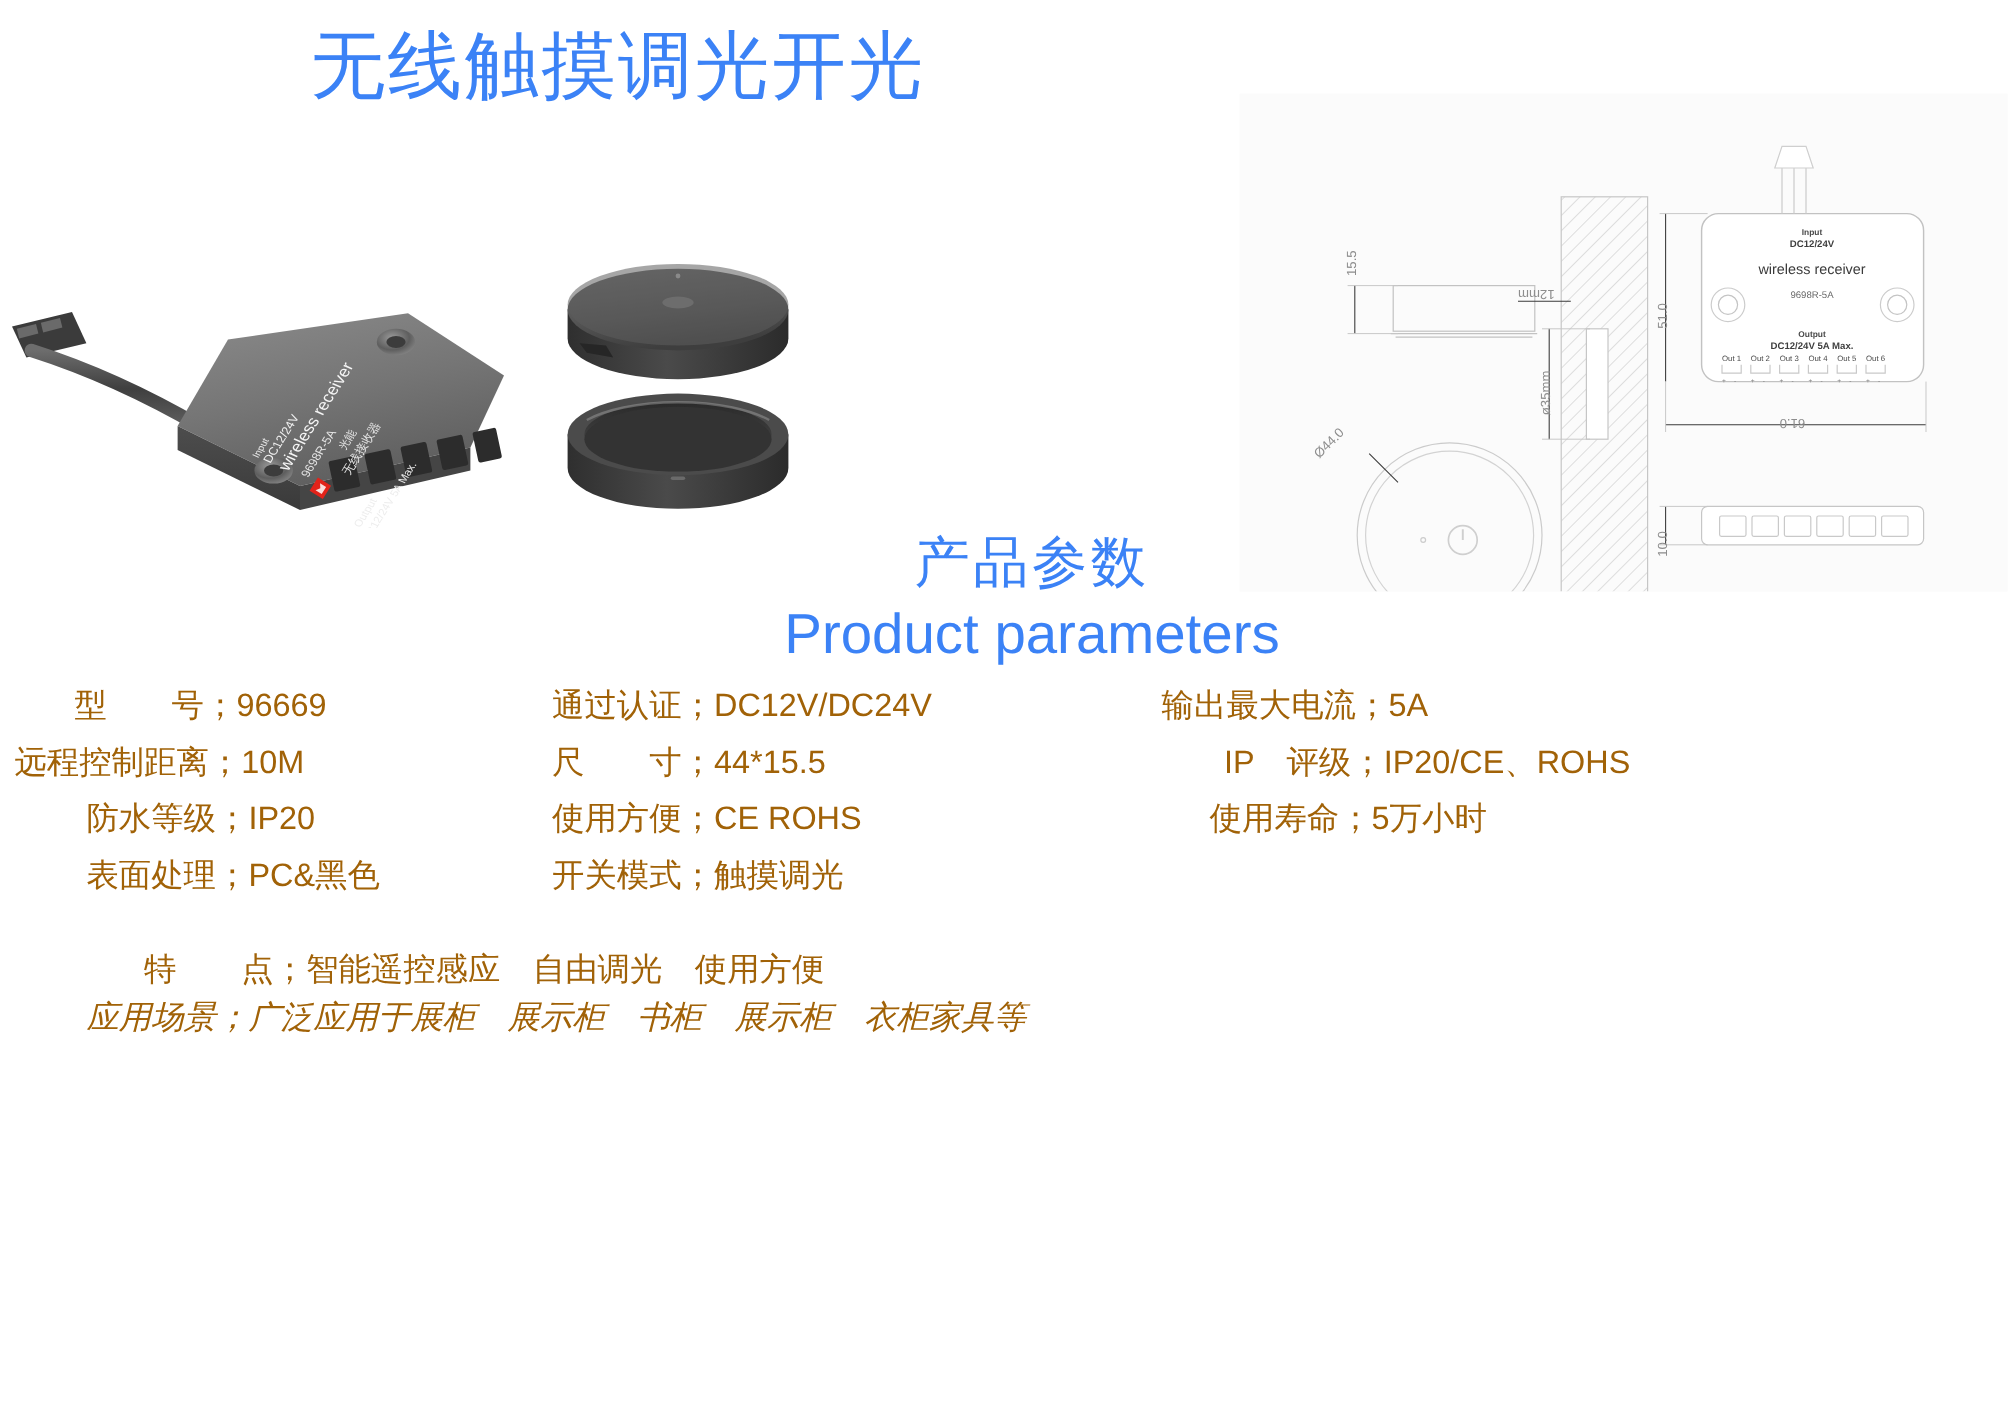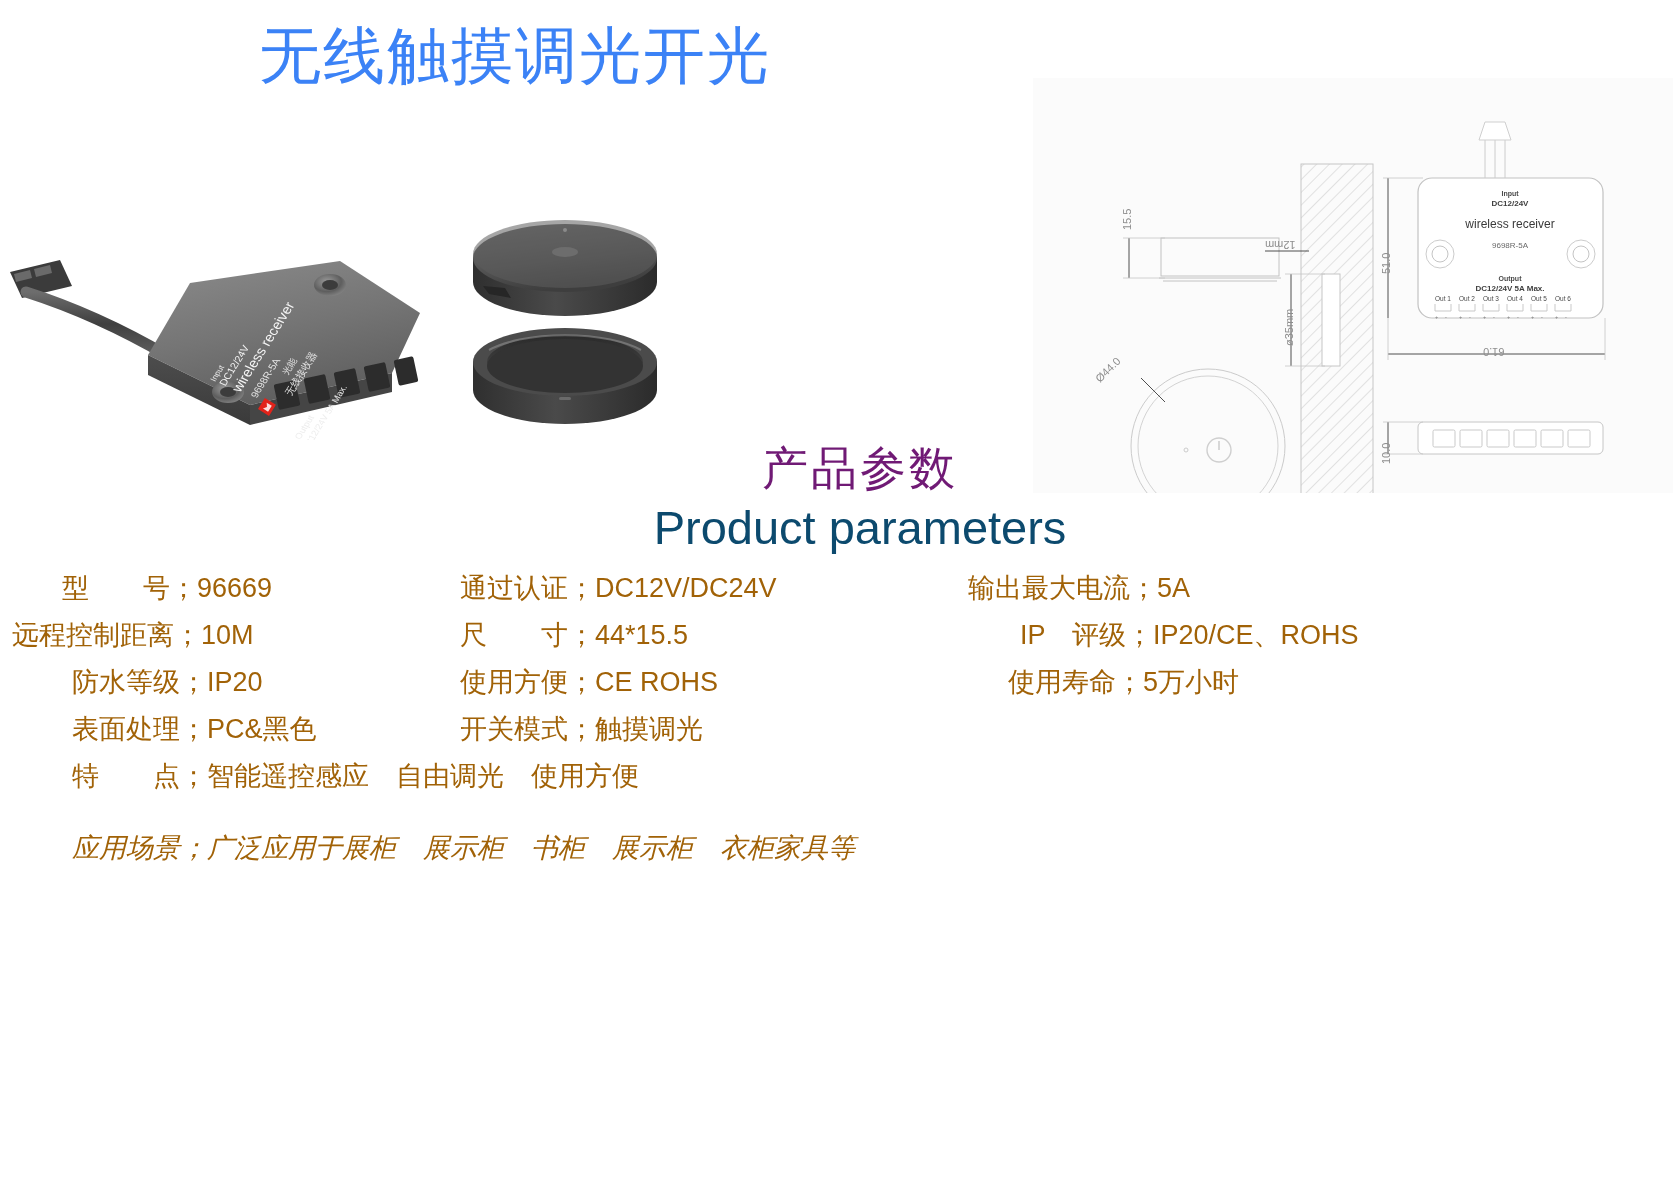--- a/index.html
+++ b/index.html
@@ -72,51 +72,51 @@
 
   
   #params-heading-cn {
     position: absolute;
     left: 560px;
     top: 438px;
     width: 600px;
     text-align: center;
     font-size: 46px;
     letter-spacing: 3px;
-    color: #701a75;
+    color: #3b82f6;
   }
   #params-heading-en {
     position: absolute;
     left: 560px;
     top: 500px;
     width: 600px;
     text-align: center;
     font-size: 47px;
     letter-spacing: 0px;
-    color: #0c4a6e;
+    color: #3b82f6;
     font-weight: 400;
   }
 
   
   .param {
     position: absolute;
     font-size: 27px;
     line-height: 1.2;
     white-space: nowrap;
     color: #a16207;
   }
   .col1 { left: 0px;   width: 440px; text-align: left; }
   .col2 { left: 440px; width: 500px; text-align: left; }
   .col3 { left: 940px; width: 700px; text-align: left; }
 
   .r1 { top: 572px; }
   .r2 { top: 619px; }
   .r3 { top: 666px; }
   .r4 { top: 713px; }
-  .r5 { top: 760px; }
+  .r5 { top: 792px; margin-left: 48px; }
   .r6 { top: 832px; font-style: italic; }
 
   .ind-a { padding-left: 62px; }
   .ind-b { padding-left: 12px; }
   .ind-c { padding-left: 72px; }
   .ind-d { padding-left: 20px; }
   .ind-e { padding-left: 28px; }
   .ind-f { padding-left: 80px; }
   .ind-g { padding-left: 68px; }
 </style>

